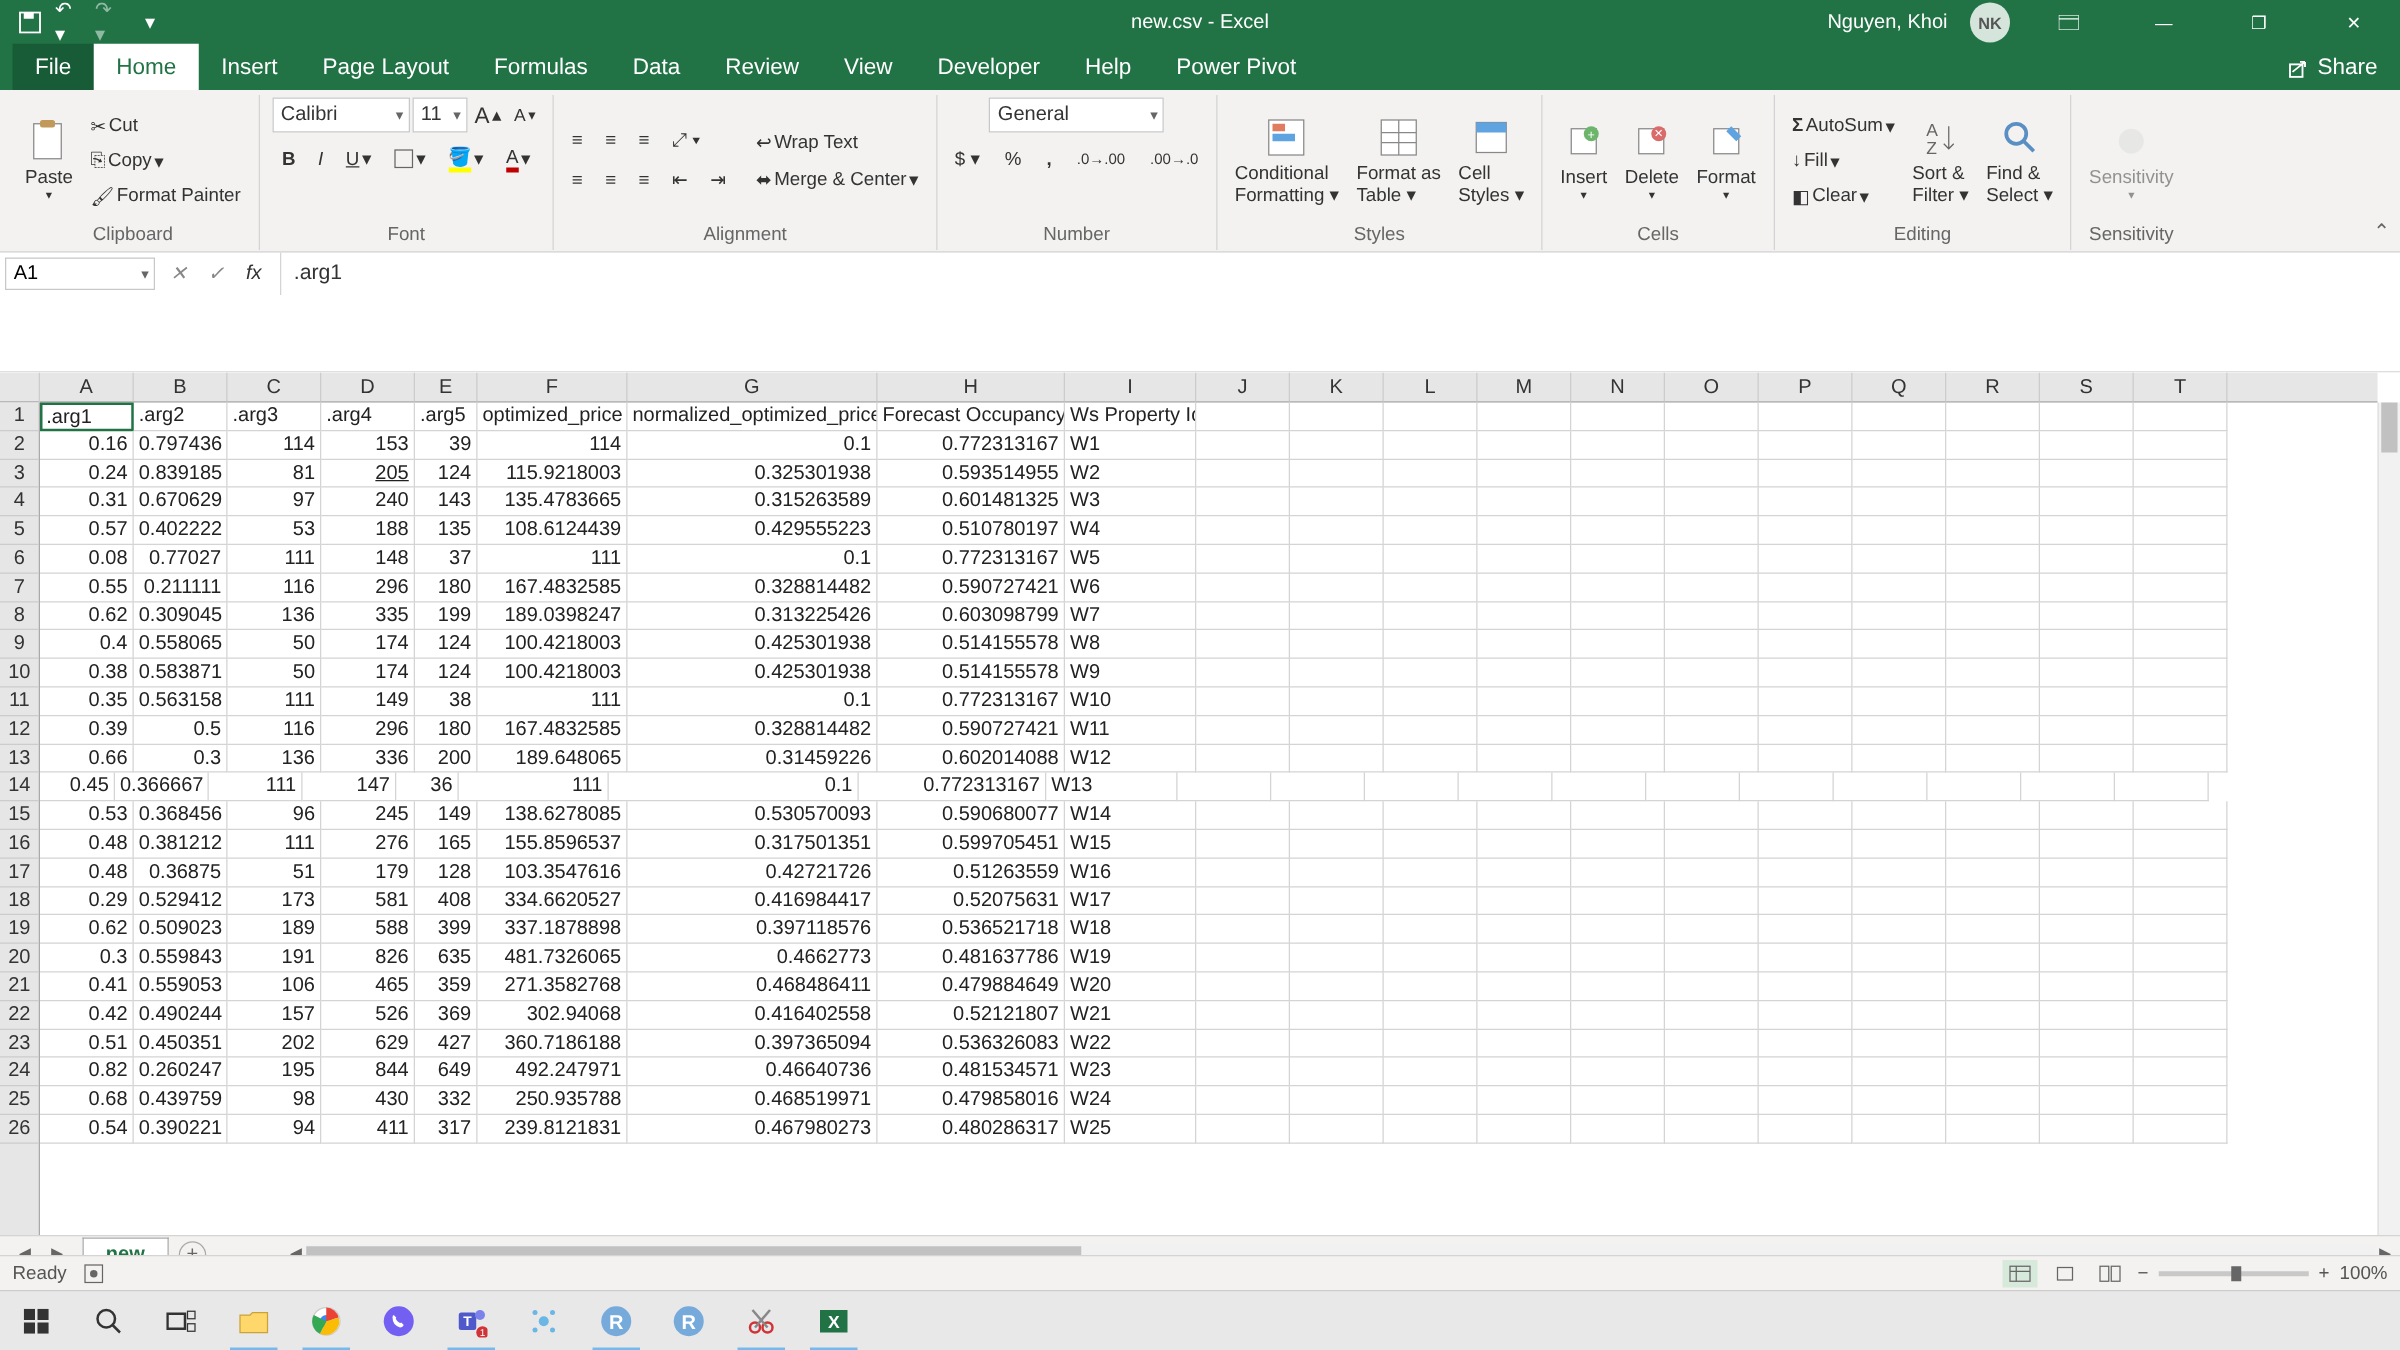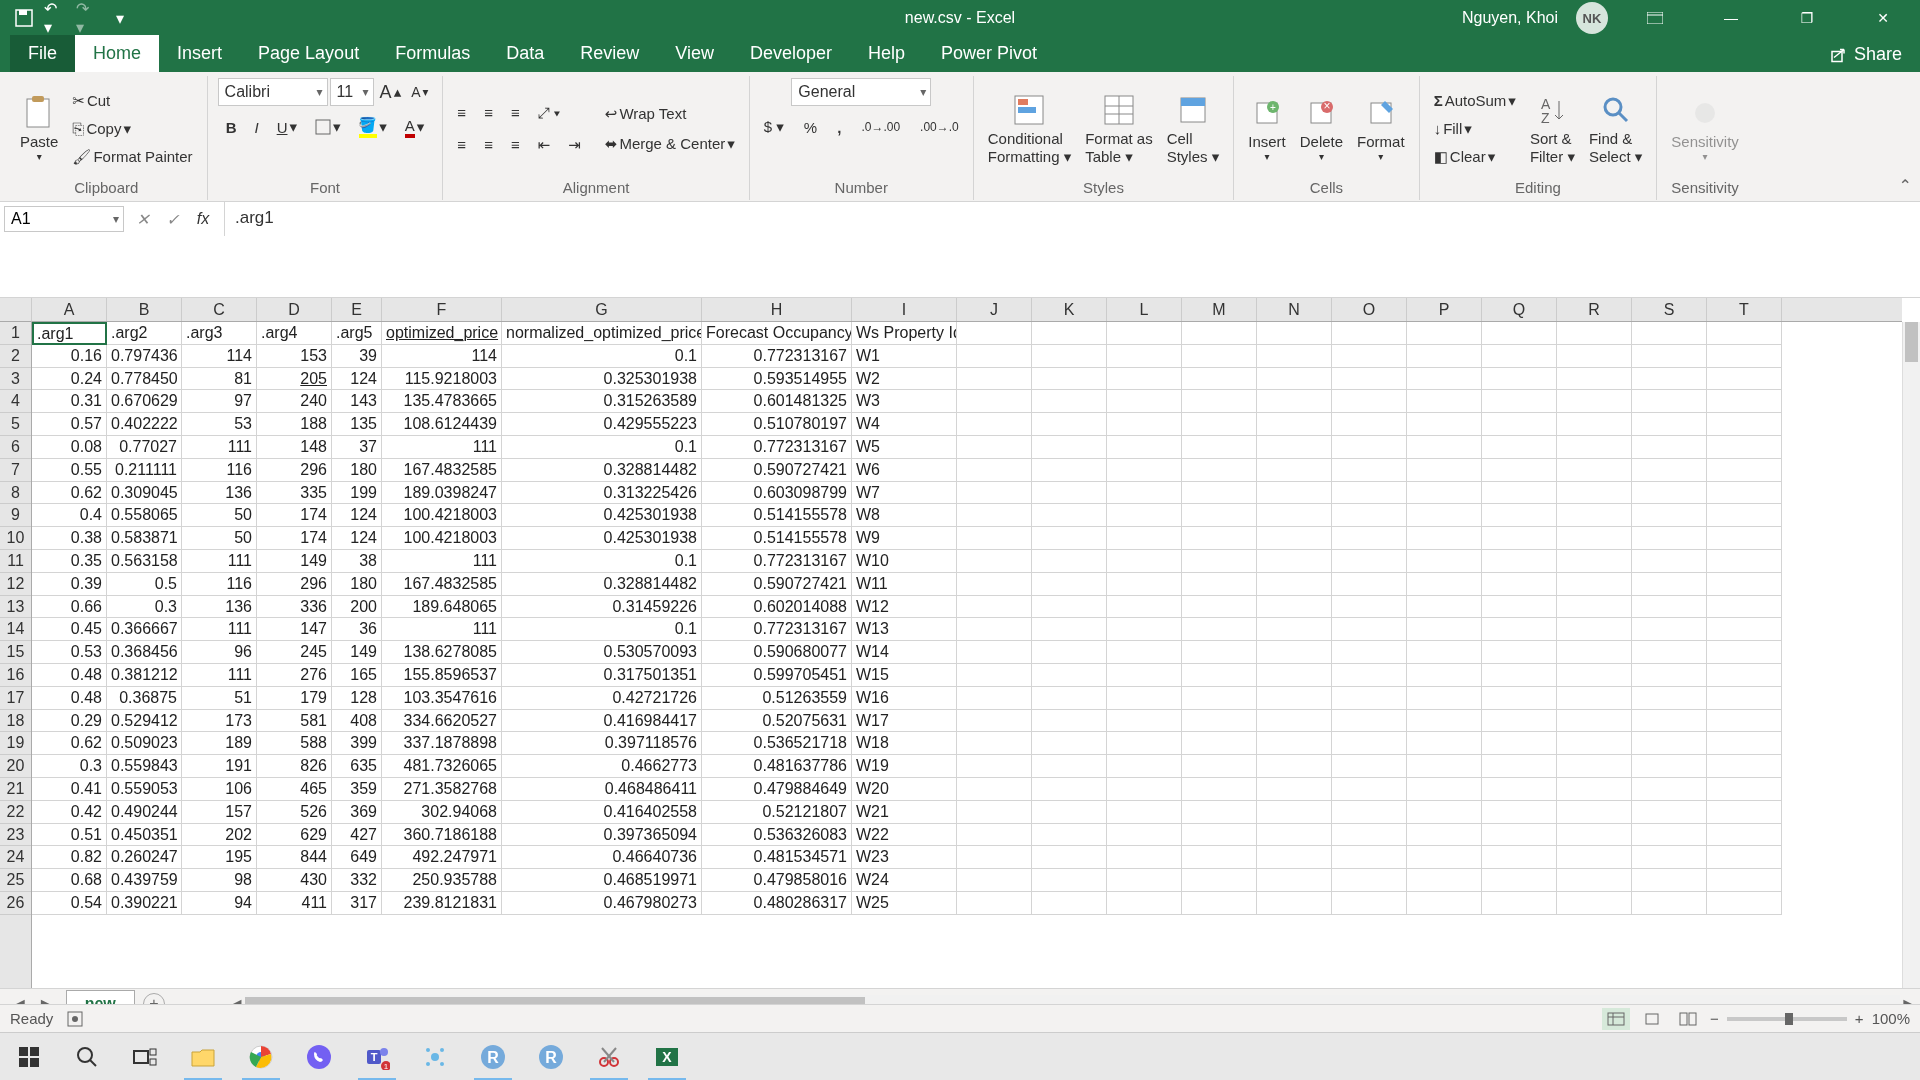--- a/index.html
+++ b/index.html
@@ -422,21 +422,21 @@
       <div class="row-h">25</div>
       <div class="row-h">26</div>
     </div>
   <div class="cells" id="cells">
       <div class="cell-row">
         <div class="cell txt active" style="width: 75px;">.arg1</div>
         <div class="cell txt" style="width: 75px;">.arg2</div>
         <div class="cell txt" style="width: 75px;">.arg3</div>
         <div class="cell txt" style="width: 75px;">.arg4</div>
         <div class="cell txt" style="width: 50px;">.arg5</div>
-        <div class="cell txt" style="width: 120px; text-decoration: underline;">optimized_price</div>
+        <div class="cell txt" style="width: 120px;">optimized_price</div>
         <div class="cell txt" style="width: 200px;">normalized_optimized_price</div>
         <div class="cell txt" style="width: 150px;">Forecast Occupancy</div>
         <div class="cell txt" style="width: 105px;">Ws Property Id</div>
         <div class="cell txt" style="width: 75px;"></div>
         <div class="cell txt" style="width: 75px;"></div>
         <div class="cell txt" style="width: 75px;"></div>
         <div class="cell txt" style="width: 75px;"></div>
         <div class="cell txt" style="width: 75px;"></div>
         <div class="cell txt" style="width: 75px;"></div>
         <div class="cell txt" style="width: 75px;"></div>
@@ -462,21 +462,21 @@
         <div class="cell num" style="width: 75px;"></div>
         <div class="cell num" style="width: 75px;"></div>
         <div class="cell num" style="width: 75px;"></div>
         <div class="cell num" style="width: 75px;"></div>
         <div class="cell num" style="width: 75px;"></div>
         <div class="cell num" style="width: 75px;"></div>
         <div class="cell num" style="width: 75px;"></div>
       </div>
       <div class="cell-row">
         <div class="cell num" style="width: 75px;">0.24</div>
-        <div class="cell num" style="width: 75px;">0.778450</div>
+        <div class="cell num" style="width: 75px;">0.839185</div>
         <div class="cell num" style="width: 75px;">81</div>
         <div class="cell num" style="width: 75px; text-decoration: underline;">205</div>
         <div class="cell num" style="width: 50px;">124</div>
         <div class="cell num" style="width: 120px;">115.9218003</div>
         <div class="cell num" style="width: 200px;">0.325301938</div>
         <div class="cell num" style="width: 150px;">0.593514955</div>
         <div class="cell txt" style="width: 105px;">W2</div>
         <div class="cell num" style="width: 75px;"></div>
         <div class="cell num" style="width: 75px;"></div>
         <div class="cell num" style="width: 75px;"></div>
@@ -703,21 +703,21 @@
         <div class="cell num" style="width: 75px;"></div>
         <div class="cell num" style="width: 75px;"></div>
         <div class="cell num" style="width: 75px;"></div>
         <div class="cell num" style="width: 75px;"></div>
         <div class="cell num" style="width: 75px;"></div>
         <div class="cell num" style="width: 75px;"></div>
         <div class="cell num" style="width: 75px;"></div>
         <div class="cell num" style="width: 75px;"></div>
       </div>
       <div class="cell-row">
-        <div class="cell num" style="width: 75px; padding-left: 16px;">0.45</div>
+        <div class="cell num" style="width: 60px; padding-left: 16px;">0.45</div>
         <div class="cell num" style="width: 75px;">0.366667</div>
         <div class="cell num" style="width: 75px;">111</div>
         <div class="cell num" style="width: 75px;">147</div>
         <div class="cell num" style="width: 50px;">36</div>
         <div class="cell num" style="width: 120px;">111</div>
         <div class="cell num" style="width: 200px;">0.1</div>
         <div class="cell num" style="width: 150px;">0.772313167</div>
         <div class="cell txt" style="width: 105px;">W13</div>
         <div class="cell num" style="width: 75px;"></div>
         <div class="cell num" style="width: 75px;"></div>

